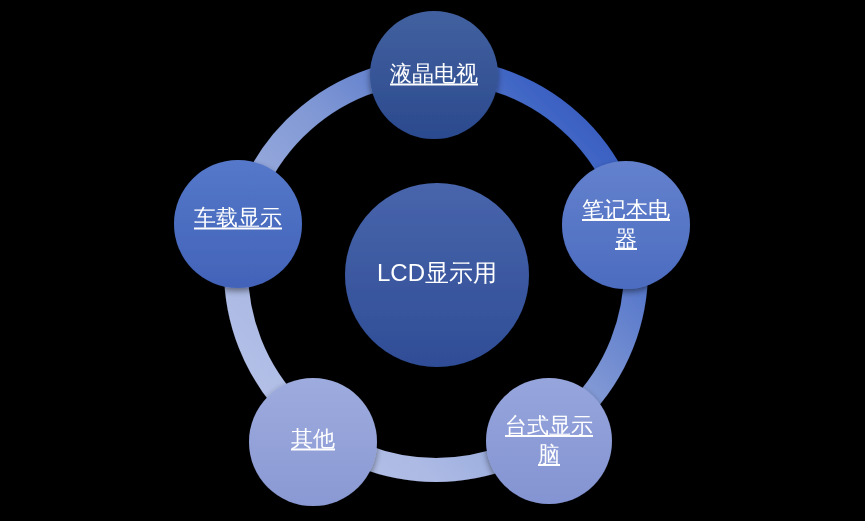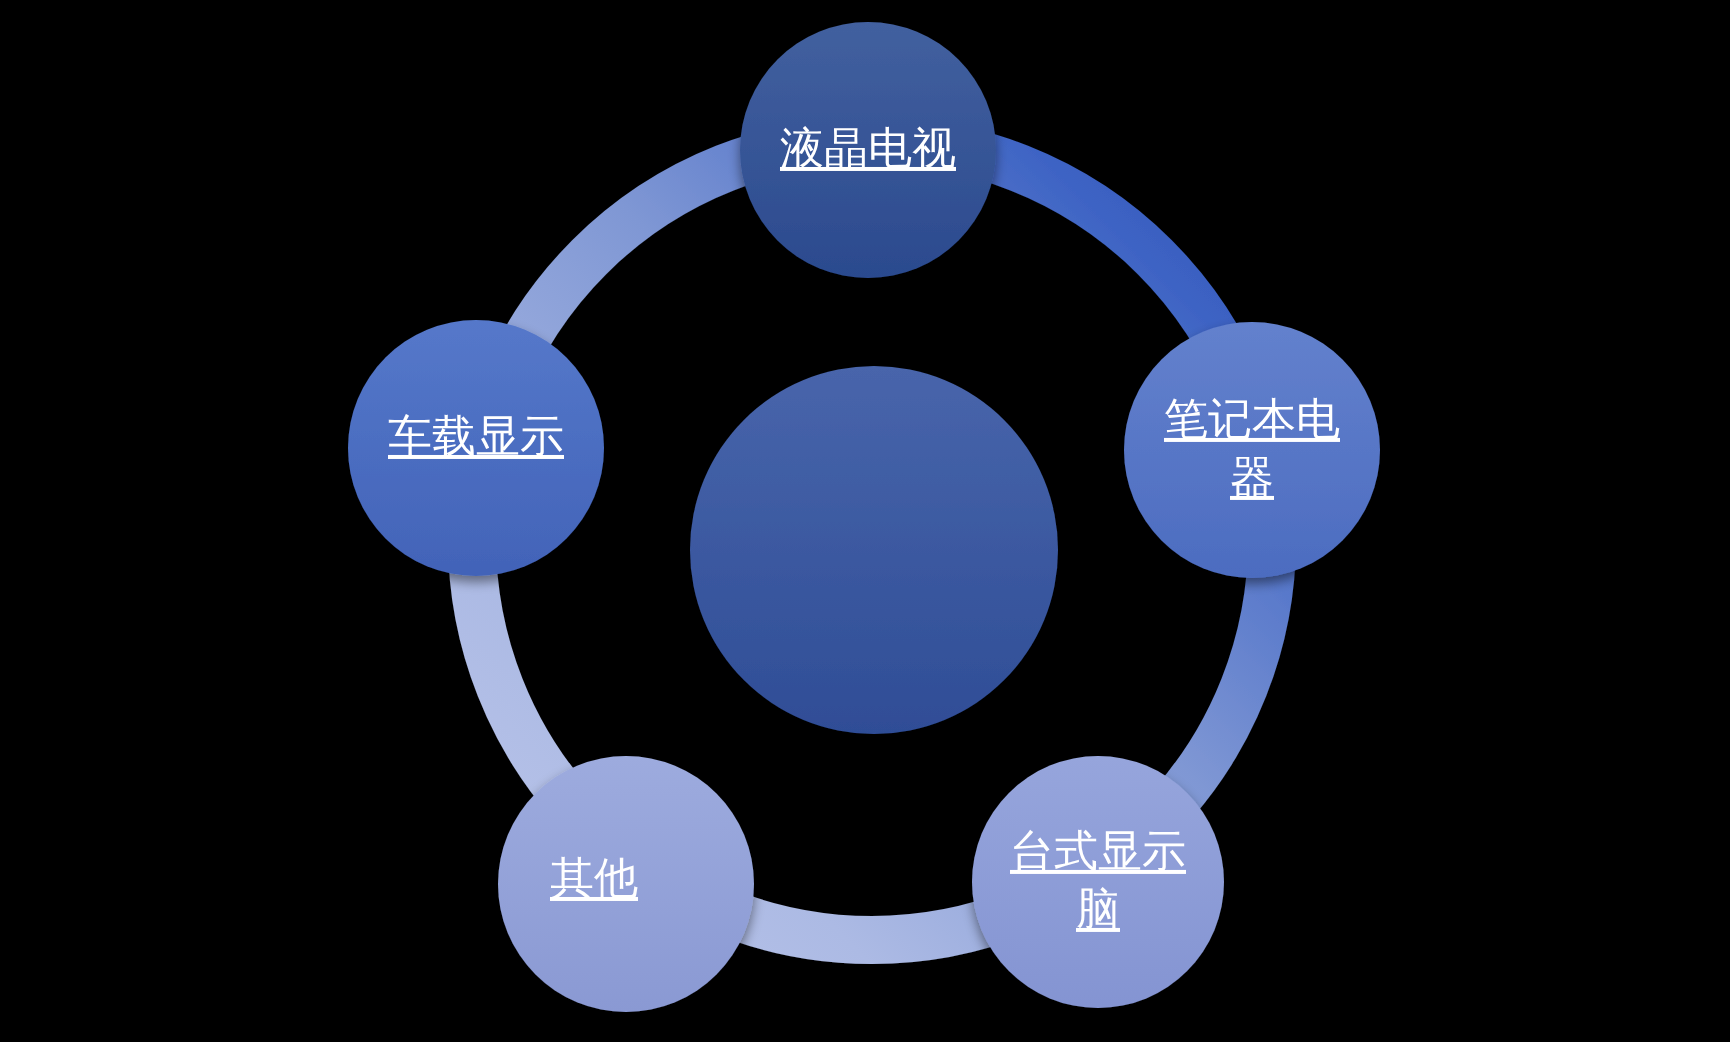--- a/index.html
+++ b/index.html
@@ -83,37 +83,38 @@
     <circle cx="434" cy="75" r="64" fill="url(#gradTop)" filter="url(#softShadow)"></circle>
     <circle cx="626" cy="225" r="64" fill="url(#gradRight)" filter="url(#softShadow)"></circle>
     <circle cx="549" cy="441" r="63" fill="url(#gradBottomRight)" filter="url(#softShadow)"></circle>
     <circle cx="313" cy="442" r="64" fill="url(#gradBottomLeft)" filter="url(#softShadow)"></circle>
     <circle cx="238" cy="224" r="64" fill="url(#gradLeft)" filter="url(#softShadow)"></circle>
 
     <circle cx="437" cy="275" r="92" fill="url(#gradCenter)" filter="url(#softShadow)"></circle>
   </svg>
 
   <div class="label center-label" style="left:437px; top:273px;">
+    <span>LCD显示用</span>
   </div>
 
   <div class="label node-label" style="left:434px; top:74px;">
     <span>液晶电视</span>
   </div>
 
   <div class="label node-label" style="left:626px; top:224px;">
     <span>笔记本电</span>
     <span>器</span>
   </div>
 
   <div class="label node-label" style="left:549px; top:440px;">
     <span>台式显示</span>
     <span>脑</span>
   </div>
 
-  <div class="label node-label" style="left:297px; top:439px;">
+  <div class="label node-label" style="left:313px; top:439px;">
     <span>其他</span>
   </div>
 
   <div class="label node-label" style="left:238px; top:218px;">
     <span>车载显示</span>
   </div>
 
 </div>
 
 </body></html>

